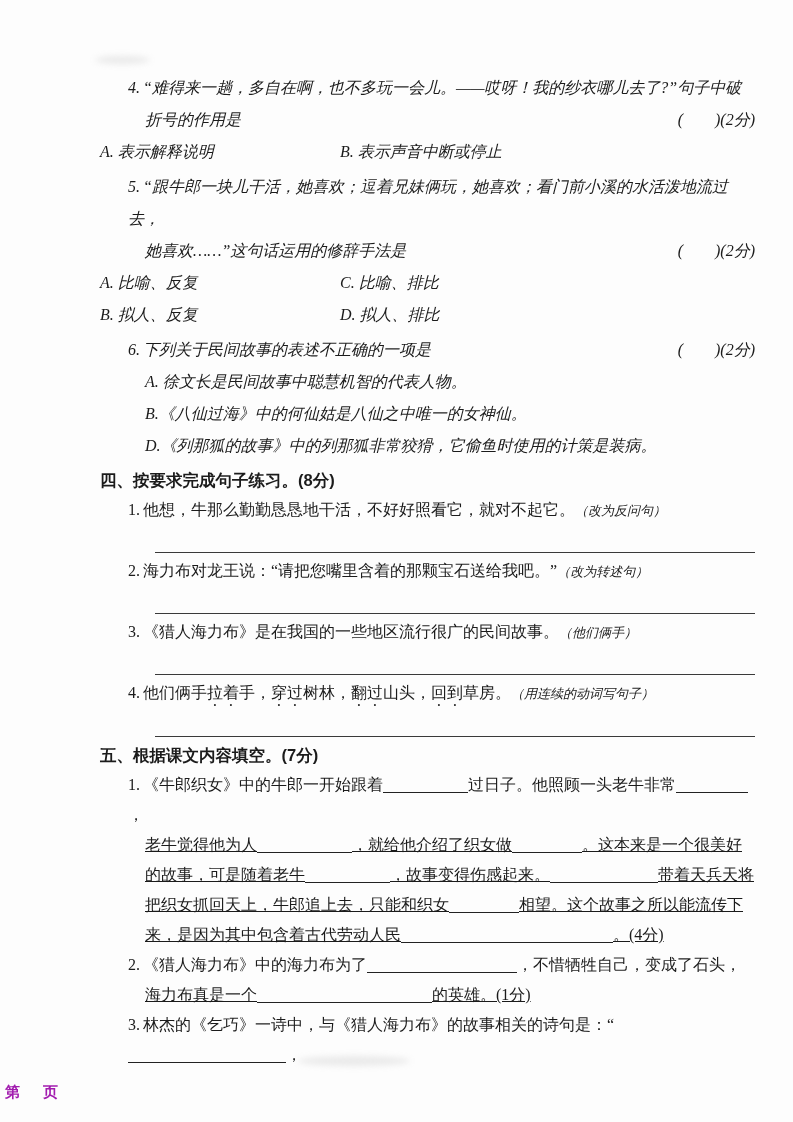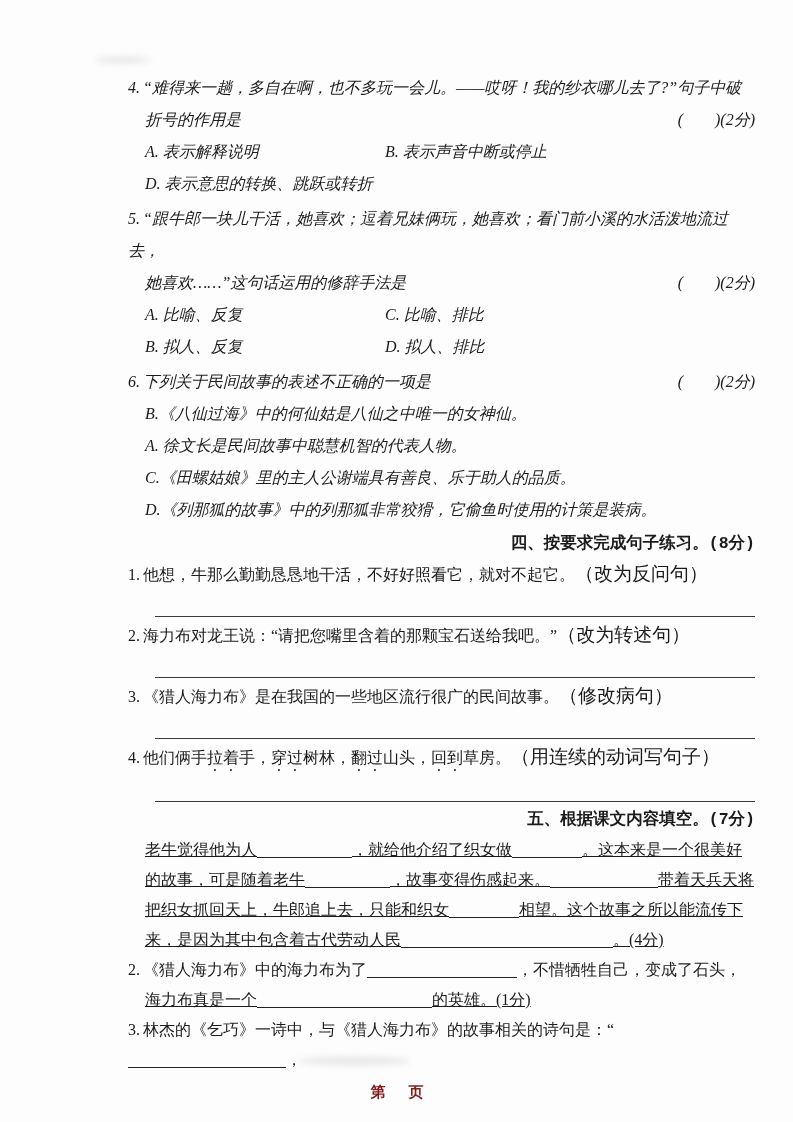--- a/index.html
+++ b/index.html
@@ -14,47 +14,47 @@
   }
   .content{padding:72px 38px 0 100px;}
 
   .line{line-height:32px;}
   .q{margin-bottom:3px;font-style:italic;}
   .qfirst{padding-left:28px;}
   .cont{padding-left:45px;}
   .between{display:flex;justify-content:space-between;gap:8px;}
   .qnum{margin-right:3px;}
   .mark{white-space:nowrap;}
-  .optgrid{margin-left:45px;display:grid;grid-template-columns:240px 1fr;line-height:32px;}
+  .optgrid{display:grid;grid-template-columns:240px 1fr;line-height:32px;}
   .optrow{padding-left:45px;}
 
   .sec-title{
-    font-family:Liberation Mono, monospace;
-    font-weight:bold;font-size:16.5px;line-height:30px;margin-top:2px;text-align:right;
+    font-family:Liberation Sans, sans-serif;
+    font-weight:bold;font-size:16.5px;line-height:30px;margin-top:2px;
   }
   .sec-score{font-weight:bold;}
 
   .s4row{padding-left:28px;line-height:30px;}
   .ansline{margin-left:55px;height:26px;border-bottom:1.3px solid #3a3a3a;margin-bottom:3px;}
 
   .s5item .line{line-height:30px;}
   .s5first{padding-left:28px;}
   .s5cont{padding-left:45px;text-decoration:underline;}
 
   .blank{display:inline-block;height:1em;border-bottom:1.2px solid #222;vertical-align:-3px;}
-  .kai{font-size:19px;}
+  .kai{font-style:italic;font-size:13px;}
   .dots{
     -webkit-text-emphasis:filled dot;-webkit-text-emphasis-position:under right;
     text-emphasis:filled dot;text-emphasis-position:under right;
   }
 
   .footer{
-    position:absolute;left:5px;right:0;bottom:20px;text-align:center;
+    position:absolute;left:5px;right:0;bottom:20px;
     font-family:"Liberation Sans","DejaVu Sans",sans-serif;
-    font-weight:bold;font-size:15px;letter-spacing:4px;color:#7f1d1d;
+    font-weight:bold;font-size:15px;letter-spacing:4px;color:#a21caf;
   }
   .smudge{position:absolute;background:#bdbdbd;opacity:.3;filter:blur(3px);border-radius:50%;}
   .smudge.a{left:95px;top:56px;width:55px;height:8px;}
   .smudge.b{left:298px;top:1056px;width:112px;height:10px;}
 </style>
 </head>
 <body>
 
 <div class="page">
   <div class="smudge a"></div>
@@ -65,63 +65,62 @@
     <div id="choice-qs">
         <div class="q">
           <div class="line qfirst"><span><span class="qnum">4.</span>“难得来一趟，多自在啊，也不多玩一会儿。——哎呀！我的纱衣哪儿去了?”句子中破</span></div>
           <div class="line cont between">
             <span>折号的作用是</span>
             <span class="mark">(　　)(2分)</span>
           </div>
           <div class="optgrid">
             <span>A. 表示解释说明</span>
             <span>B. 表示声音中断或停止</span>
-            <span>D. 表示意思的转换、跳跃或转折</span>
           </div>
         </div>
         <div class="q">
           <div class="line qfirst"><span><span class="qnum">5.</span>“跟牛郎一块儿干活，她喜欢；逗着兄妹俩玩，她喜欢；看门前小溪的水活泼地流过去，</span></div>
           <div class="line cont between">
             <span>她喜欢……”这句话运用的修辞手法是</span>
             <span class="mark">(　　)(2分)</span>
           </div>
           <div class="optgrid">
             <span>A. 比喻、反复</span>
             <span>C. 比喻、排比</span>
             <span>B. 拟人、反复</span>
             <span>D. 拟人、排比</span>
           </div>
         </div>
         <div class="q">
           <div class="line qfirst between">
             <span><span class="qnum">6.</span>下列关于民间故事的表述不正确的一项是</span>
             <span class="mark">(　　)(2分)</span>
           </div>
+          <div class="line optrow">A. 徐文长是民间故事中聪慧机智的代表人物。</div>
           <div class="line optrow">B.《八仙过海》中的何仙姑是八仙之中唯一的女神仙。</div>
-          <div class="line optrow">A. 徐文长是民间故事中聪慧机智的代表人物。</div>
-          <div class="line optrow">C.《田螺姑娘》里的主人公谢端具有善良、乐于助人的品质。</div>
           <div class="line optrow">D.《列那狐的故事》中的列那狐非常狡猾，它偷鱼时使用的计策是装病。</div>
         </div>
       </div>
 
     <div class="sec-title"><span>四、按要求完成句子练习。</span><span class="sec-score">(8分)</span></div>
     <div id="four-items">
         <div class="line s4row"><span class="qnum">1.</span><span>他想，牛那么勤勤恳恳地干活，不好好照看它，就对不起它。</span><span class="kai">（改为反问句）</span></div>
         <div class="ansline"></div>
         <div class="line s4row"><span class="qnum">2.</span><span>海力布对龙王说：“请把您嘴里含着的那颗宝石送给我吧。”</span><span class="kai">（改为转述句）</span></div>
         <div class="ansline"></div>
-        <div class="line s4row"><span class="qnum">3.</span><span>《猎人海力布》是在我国的一些地区流行很广的民间故事。</span><span class="kai">（修改病句）</span></div>
+        <div class="line s4row"><span class="qnum">3.</span><span>《猎人海力布》是在我国的一些地区流行很广的民间故事。</span><span class="kai">（他们俩手）</span></div>
         <div class="ansline"></div>
         <div class="line s4row"><span class="qnum">4.</span><span>他们俩手</span><span class="dots">拉着</span><span>手，</span><span class="dots">穿过</span><span>树林，</span><span class="dots">翻过</span><span>山头，</span><span class="dots">回到</span><span>草房。</span><span class="kai">（用连续的动词写句子）</span></div>
         <div class="ansline"></div>
       </div>
 
     <div class="sec-title"><span>五、根据课文内容填空。</span><span class="sec-score">(7分)</span></div>
     <div id="five-items">
         <div class="s5item">
+          <div class="line s5first"><span class="qnum">1.</span><span>《牛郎织女》中的牛郎一开始跟着</span><span class="blank" style="width: 85px;"></span><span>过日子。他照顾一头老牛非常</span><span class="blank" style="width: 72px;"></span><span>，</span></div>
           <div class="line s5cont"><span>老牛觉得他为人</span><span class="blank" style="width: 95px;"></span><span>，就给他介绍了织女做</span><span class="blank" style="width: 70px;"></span><span>。这本来是一个很美好</span></div>
           <div class="line s5cont"><span>的故事，可是随着老牛</span><span class="blank" style="width: 85px;"></span><span>，故事变得伤感起来。</span><span class="blank" style="width: 108px;"></span><span>带着天兵天将</span></div>
           <div class="line s5cont"><span>把织女抓回天上，牛郎追上去，只能和织女</span><span class="blank" style="width: 70px;"></span><span>相望。这个故事之所以能流传下</span></div>
           <div class="line s5cont"><span>来，是因为其中包含着古代劳动人民</span><span class="blank" style="width: 212px;"></span><span>。(4分)</span></div>
         </div>
         <div class="s5item">
           <div class="line s5first"><span class="qnum">2.</span><span>《猎人海力布》中的海力布为了</span><span class="blank" style="width: 150px;"></span><span>，不惜牺牲自己，变成了石头，</span></div>
           <div class="line s5cont"><span>海力布真是一个</span><span class="blank" style="width: 175px;"></span><span>的英雄。(1分)</span></div>
         </div>
         <div class="s5item">

